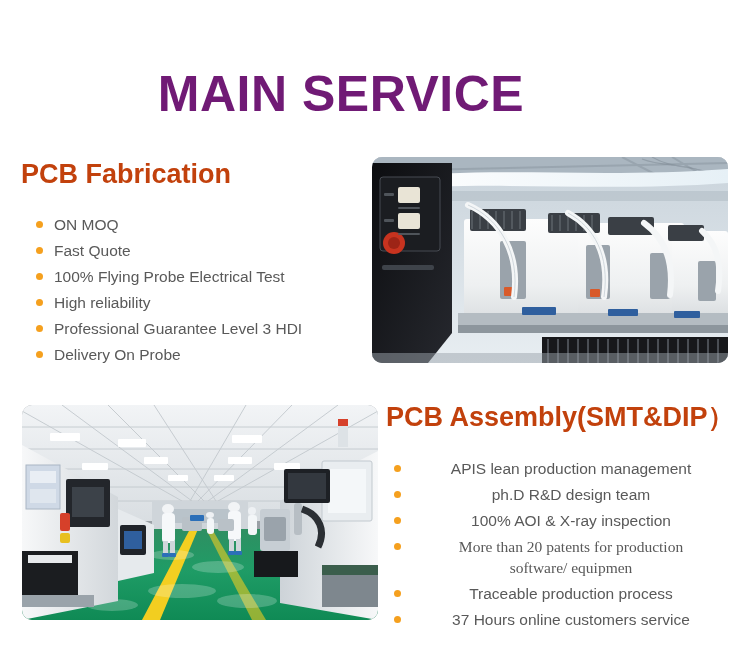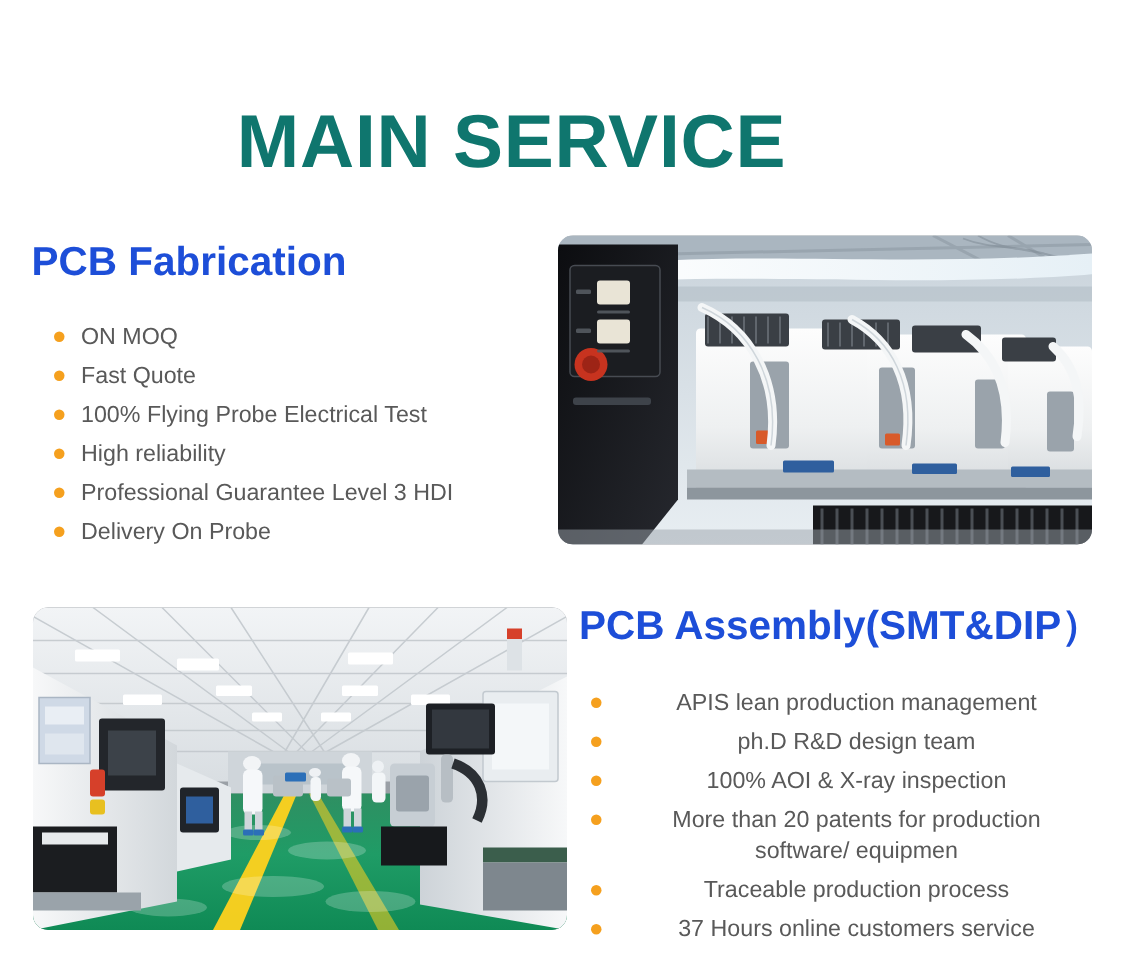--- a/index.html
+++ b/index.html
@@ -25,32 +25,32 @@
   
   .main-title {
     position: absolute;
     left: 0;
     top: 66px;
     width: 682px;
     text-align: center;
     font-size: 50px;
     line-height: 56px;
     font-weight: bold;
-    color: #0f766e;
+    color: #701a75;
     letter-spacing: 0.5px;
     white-space: nowrap;
   }
 
   
   .section-heading {
     position: absolute;
     font-size: 27px;
     line-height: 32px;
     font-weight: bold;
-    color: #1d4ed8;
+    color: #c2410c;
     white-space: nowrap;
   }
   #heading-fabrication { left: 21px; top: 158px; }
   #heading-assembly   { left: 386px; top: 401px; }
 
   
   .bullet-list {
     position: absolute;
     list-style: none;
     margin: 8px;
@@ -70,21 +70,21 @@
   .bullet-dot {
     position: absolute;
     left: 4px;
     top: 7px;
     width: 7px;
     height: 7px;
     border-radius: 50%;
     background: #f5a01e;
   }
   .bullet-text { display: block; }
-  .bullet-text .wrap-line { display: block; }
+  .bullet-text .wrap-line { display: block; font-family: Liberation Serif, serif; }
 
   
   .photo {
     position: absolute;
     border-radius: 10px;
     overflow: hidden;
     background: #9aa0a6;
   }
   #photo-smt-line {
     left: 372px;

